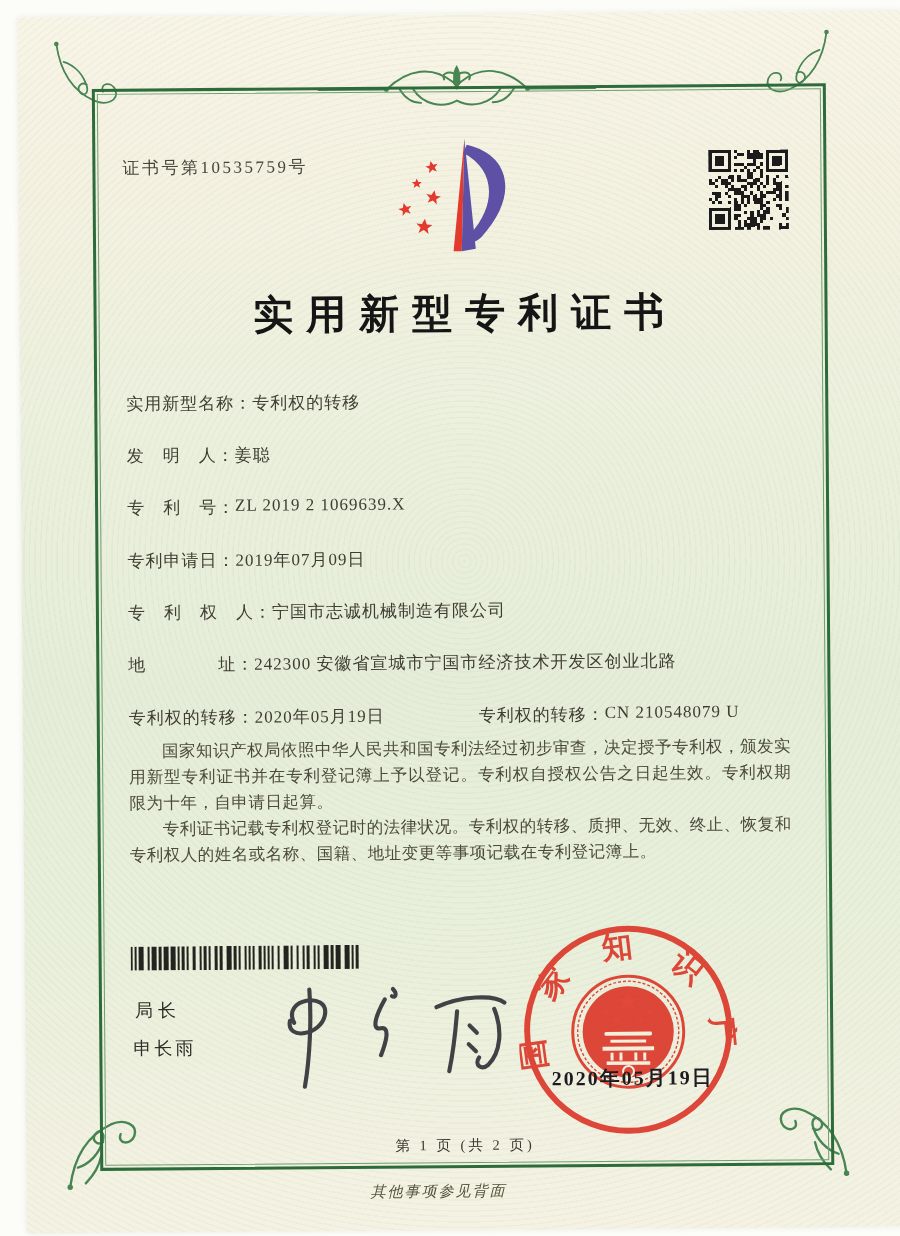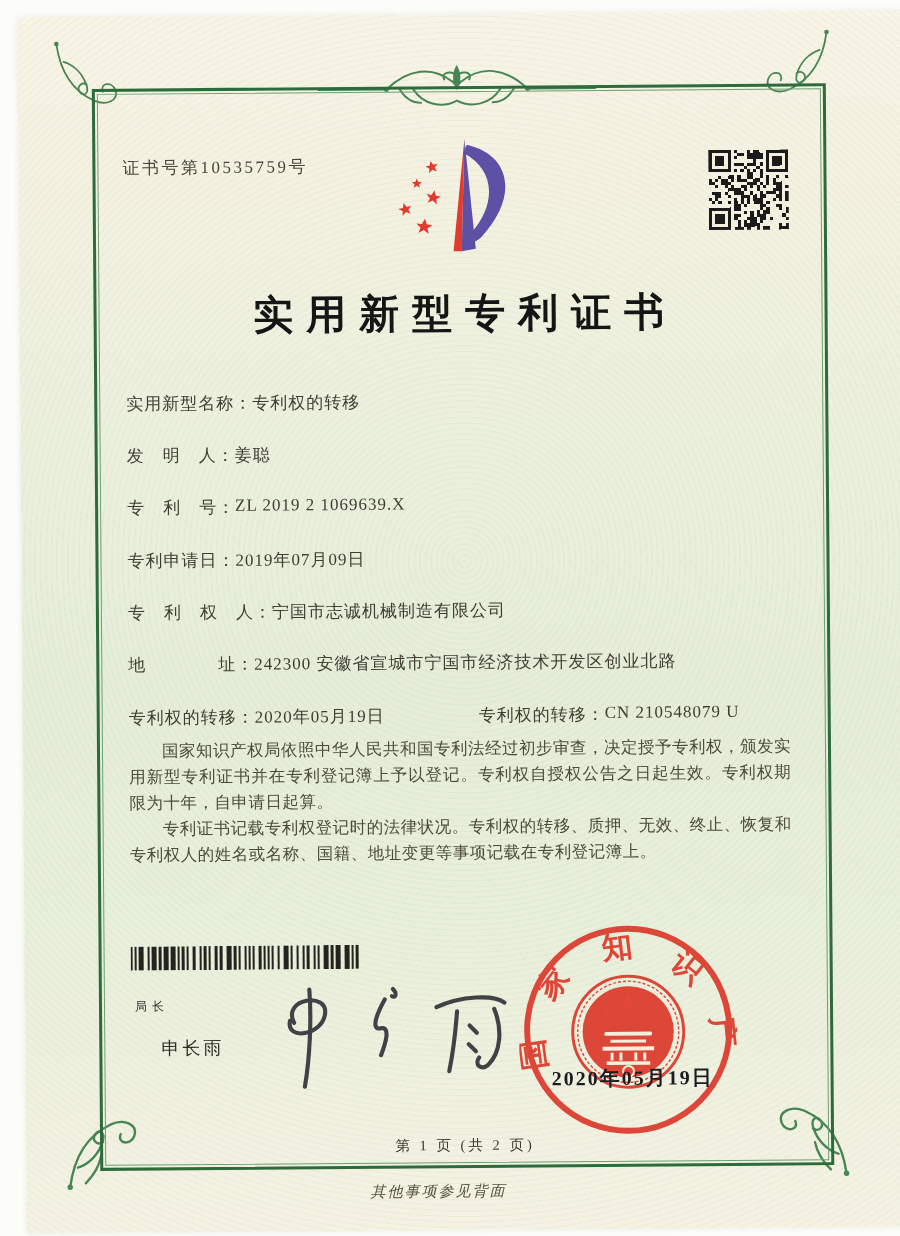--- a/index.html
+++ b/index.html
@@ -26,22 +26,22 @@
   .qr{position:absolute;left:690px;top:138px;width:80px;height:80px;}
   .title{position:absolute;left:74px;top:272px;width:730px;text-align:center;
     font-size:40px;font-weight:bold;letter-spacing:13px;text-indent:13px;color:#151515;}
   .row{position:absolute;left:106px;width:680px;display:flex;font-size:17px;color:#3f3d32;letter-spacing:1px;}
   .row .lbl{min-width:108px;white-space:nowrap;}
   .row .val{white-space:nowrap;}
   .grant-right{position:absolute;left:350px;top:0;display:flex;}
   .para{position:absolute;left:106px;width:662px;font-size:16.5px;line-height:26px;
     color:#4c4a3c;text-indent:2em;letter-spacing:0.5px;text-align:justify;}
   .barcode{position:absolute;left:106px;top:930px;width:234px;height:24px;}
-  .director-title{position:absolute;left:110px;top:982px;font-size:12px;letter-spacing:5px;color:#2e2d26;}
-  .director-name{position:absolute;left:108px;top:1020px;font-size:18px;letter-spacing:3px;color:#2e2d26;margin-left:28px;}
+  .director-title{position:absolute;left:110px;top:982px;font-size:18px;letter-spacing:5px;color:#2e2d26;}
+  .director-name{position:absolute;left:108px;top:1020px;font-size:18px;letter-spacing:3px;color:#2e2d26;}
   .signature{position:absolute;left:238px;top:968px;width:258px;height:114px;}
   .seal{position:absolute;left:494px;top:908px;width:218px;height:218px;opacity:0.92;}
   .seal-date{position:absolute;left:500px;top:1052px;width:214px;text-align:center;
     font-size:20px;font-weight:bold;letter-spacing:2px;color:#1c1c20;}
   .page-note{position:absolute;left:74px;top:1122px;width:730px;text-align:center;
     font-size:14.5px;letter-spacing:3px;color:#3b3a30;}
   .back-note{position:absolute;left:74px;top:1168px;width:676px;text-align:center;
     font-size:15px;font-style:italic;letter-spacing:2px;color:#54523e;}
 </style>
 </head>

